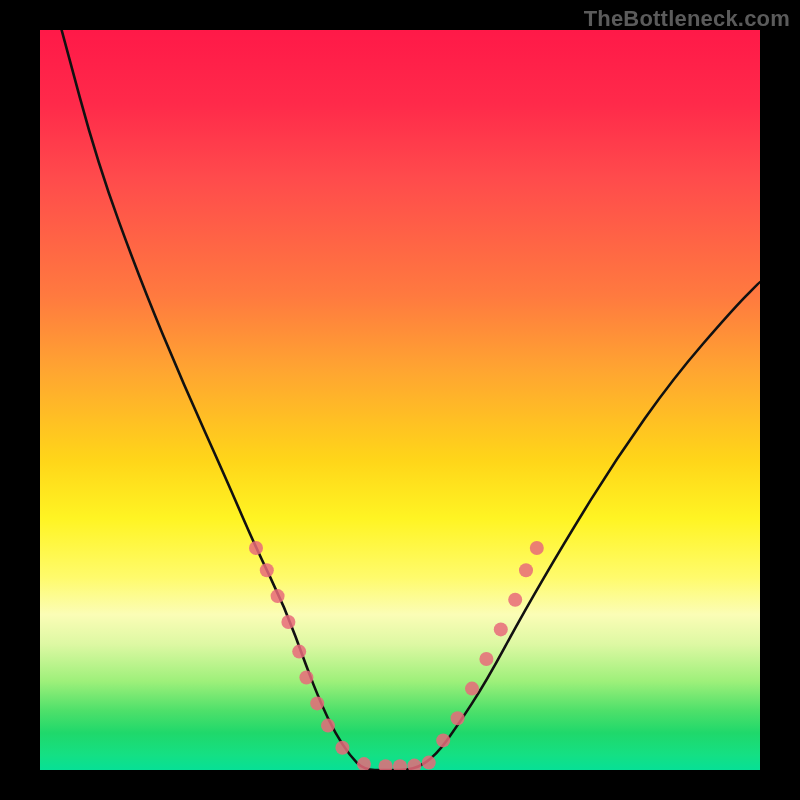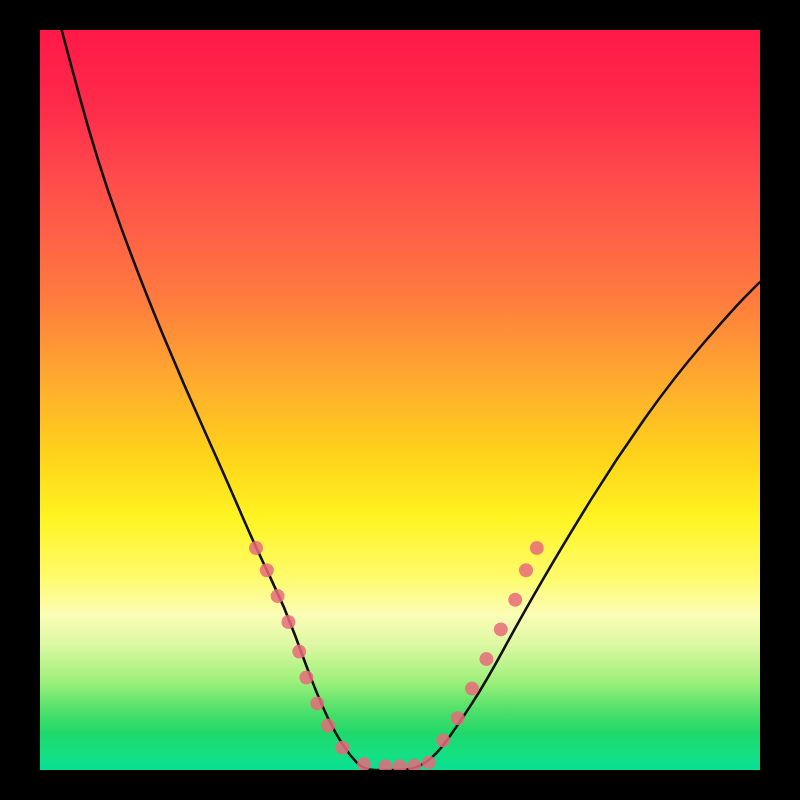--- a/index.html
+++ b/index.html
@@ -59,20 +59,21 @@
     top: 0;
     width: 720px;
     height: 740px;
     pointer-events: none;
   }
 </style>
 </head>
 <body>
 
 <div class="stage">
+  <div class="watermark">TheBottleneck.com</div>
 
   <div class="plot">
     <svg class="curve" viewBox="0 0 720 740" preserveAspectRatio="none">
       <path fill="none" stroke="#111" stroke-width="2.6" stroke-linecap="round" stroke-linejoin="round" d="M 21.6 0.0 Q 21.6 0.0 39.6 66.6 Q 57.6 133.2 79.2 192.4 Q 100.8 251.6 122.4 303.4 Q 144.0 355.2 165.6 403.3 Q 187.2 451.4 201.6 484.7 Q 216.0 518.0 230.4 547.6 Q 244.8 577.2 255.6 606.8 Q 266.4 636.4 273.6 654.9 Q 280.8 673.4 288.0 688.2 Q 295.2 703.0 302.4 714.1 Q 309.6 725.2 316.8 732.6 Q 324.0 740.0 334.8 740.0 Q 345.6 740.0 360.0 740.0 Q 374.4 740.0 385.2 732.6 Q 396.0 725.2 406.8 710.4 Q 417.6 695.6 432.0 673.4 Q 446.4 651.2 464.4 617.9 Q 482.4 584.6 504.0 547.6 Q 525.6 510.6 550.8 469.9 Q 576.0 429.2 604.8 388.5 Q 633.6 347.8 662.4 314.5 Q 691.2 281.2 705.6 266.4 T 720.0 251.6"></path>
       <g>
           <circle cx="216.0" cy="518.0" r="7" fill="#e86a7a" fill-opacity="0.85"></circle>
           <circle cx="226.8" cy="540.2" r="7" fill="#e86a7a" fill-opacity="0.85"></circle>
           <circle cx="237.6" cy="566.1" r="7" fill="#e86a7a" fill-opacity="0.85"></circle>
           <circle cx="248.4" cy="592.0" r="7" fill="#e86a7a" fill-opacity="0.85"></circle>
           <circle cx="259.2" cy="621.6" r="7" fill="#e86a7a" fill-opacity="0.85"></circle>

